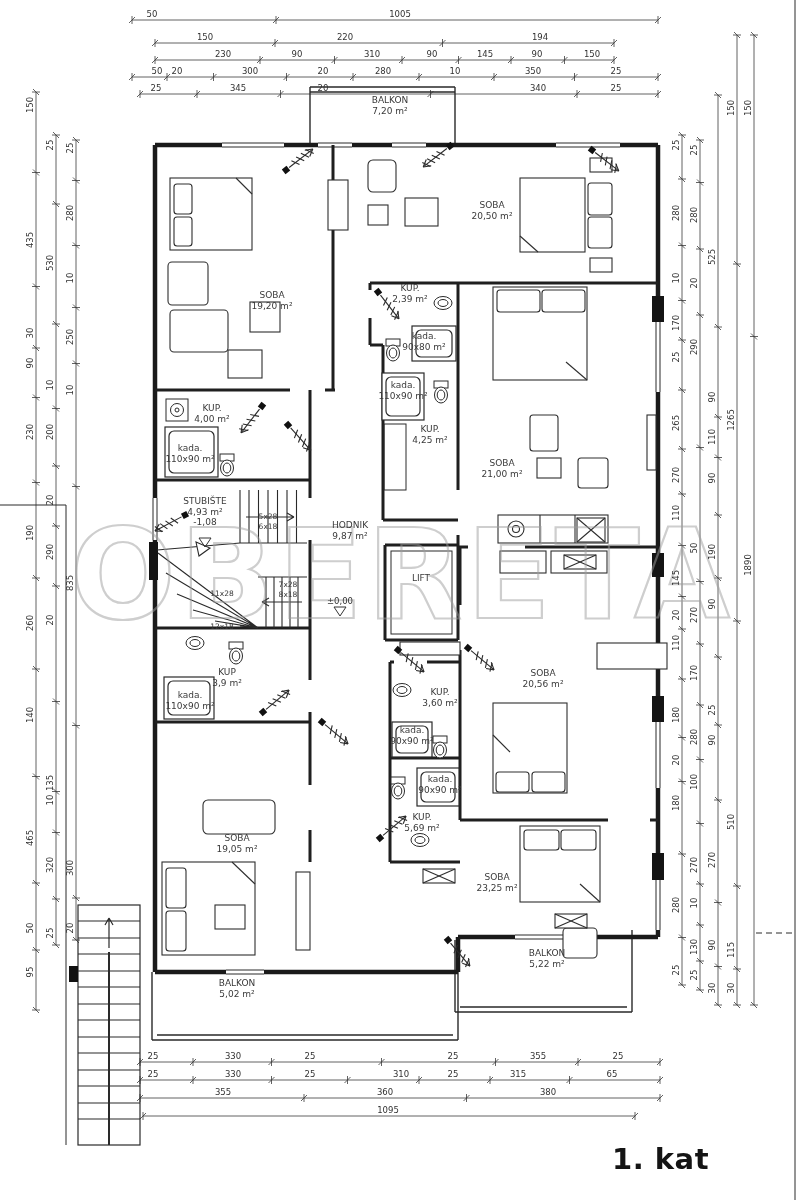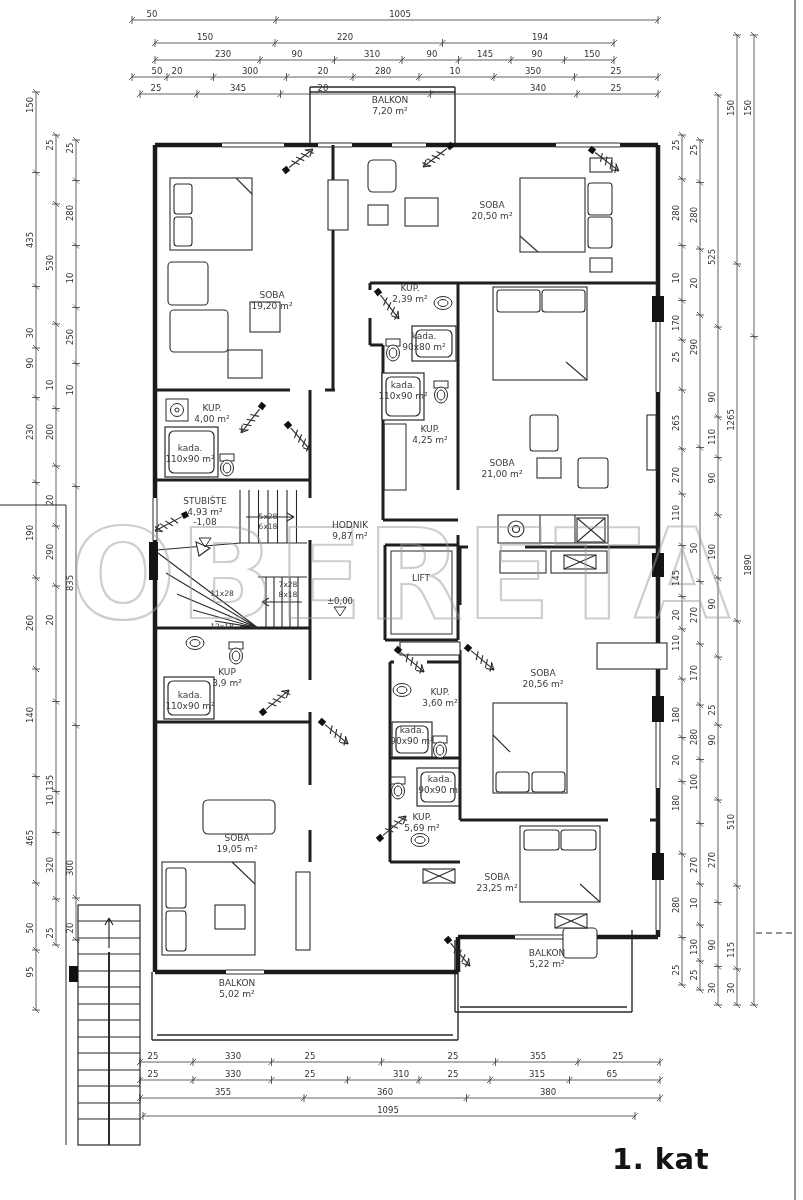--- a/index.html
+++ b/index.html
@@ -565,21 +565,21 @@
       <div class="dim" style="left: 233px; top: 1056px;">330</div>
       <div class="dim" style="left: 310px; top: 1056px;">25</div>
       <div class="dim" style="left: 453px; top: 1056px;">25</div>
       <div class="dim" style="left: 538px; top: 1056px;">355</div>
       <div class="dim" style="left: 618px; top: 1056px;">25</div>
       <div class="dim" style="left: 153px; top: 1074px;">25</div>
       <div class="dim" style="left: 233px; top: 1074px;">330</div>
       <div class="dim" style="left: 310px; top: 1074px;">25</div>
       <div class="dim" style="left: 401px; top: 1074px; text-align: center;">310</div>
       <div class="dim" style="left: 453px; top: 1074px;">25</div>
-      <div class="dim" style="left: 537px; top: 1074px;">315</div>
+      <div class="dim" style="left: 518px; top: 1074px;">315</div>
       <div class="dim" style="left: 612px; top: 1074px;">65</div>
       <div class="dim" style="left: 223px; top: 1092px;">355</div>
       <div class="dim" style="left: 385px; top: 1092px;">360</div>
       <div class="dim" style="left: 548px; top: 1092px;">380</div>
       <div class="dim" style="left: 388px; top: 1110px;">1095</div>
       <div class="dim v" style="left: 30px; top: 105px;">150</div>
       <div class="dim v" style="left: 30px; top: 240px;">435</div>
       <div class="dim v" style="left: 30px; top: 333px;">30</div>
       <div class="dim v" style="left: 30px; top: 363px;">90</div>
       <div class="dim v" style="left: 30px; top: 432px;">230</div>

